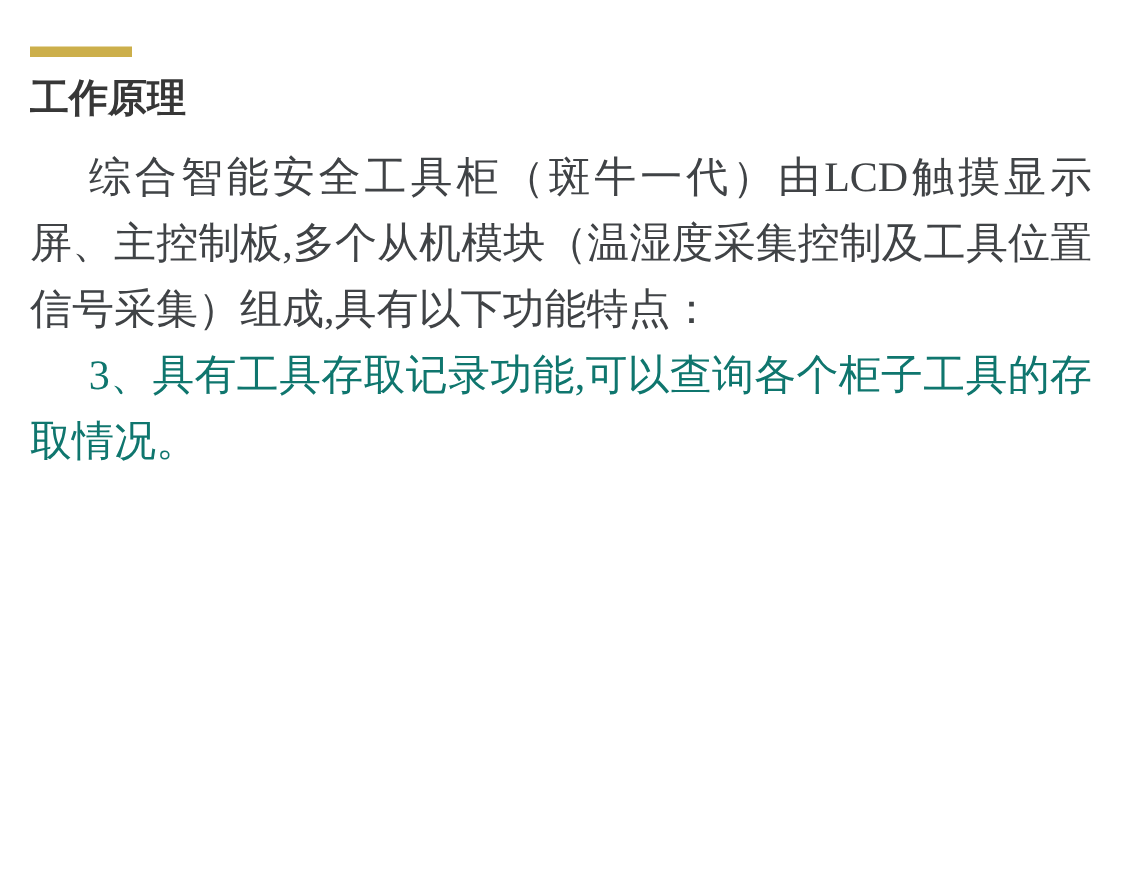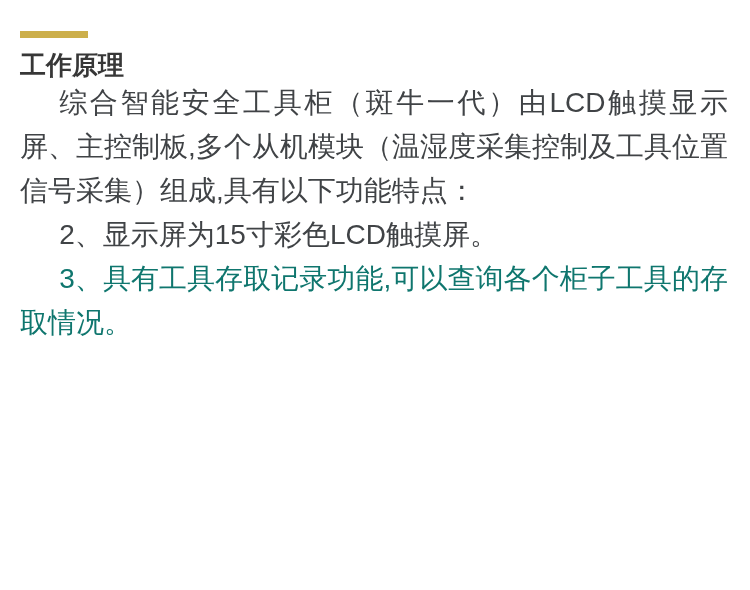--- a/index.html
+++ b/index.html
@@ -23,36 +23,37 @@
     background: #ccaf4b;
   }
   .title {
     margin: 11px 0 0 0;
     font-size: 26px;
     line-height: 32px;
     font-weight: bold;
     color: #373737;
   }
   .content {
+    margin-top: 16px;
+    font-family: Liberation Serif, serif;
   }
   .para {
     margin: 0;
     font-size: 28px;
     line-height: 44px;
     color: #404346;
     text-align: justify;
     text-justify: inter-character;
     text-indent: 1.4em;
     word-break: break-all;
   }
 </style>
 </head>
 <body>
 
 <div class="page" style="background: rgb(255, 255, 255);">
   <div class="accent-bar" style="background: rgb(204, 175, 75);"></div>
   <h1 class="title" style="color: rgb(55, 55, 55);">工作原理</h1>
   <div class="content">
       <p class="para" style="color: rgb(64, 67, 70);">综合智能安全工具柜（斑牛一代）由LCD触摸显示屏、主控制板,多个从机模块（温湿度采集控制及工具位置信号采集）组成,具有以下功能特点：</p>
-      <p class="para" style="color: rgb(64, 67, 70);">2、显示屏为15寸彩色LCD触摸屏。</p>
       <p class="para" style="color: #0f766e;">3、具有工具存取记录功能,可以查询各个柜子工具的存取情况。</p>
     </div>
 </div>
 
 </body></html>

